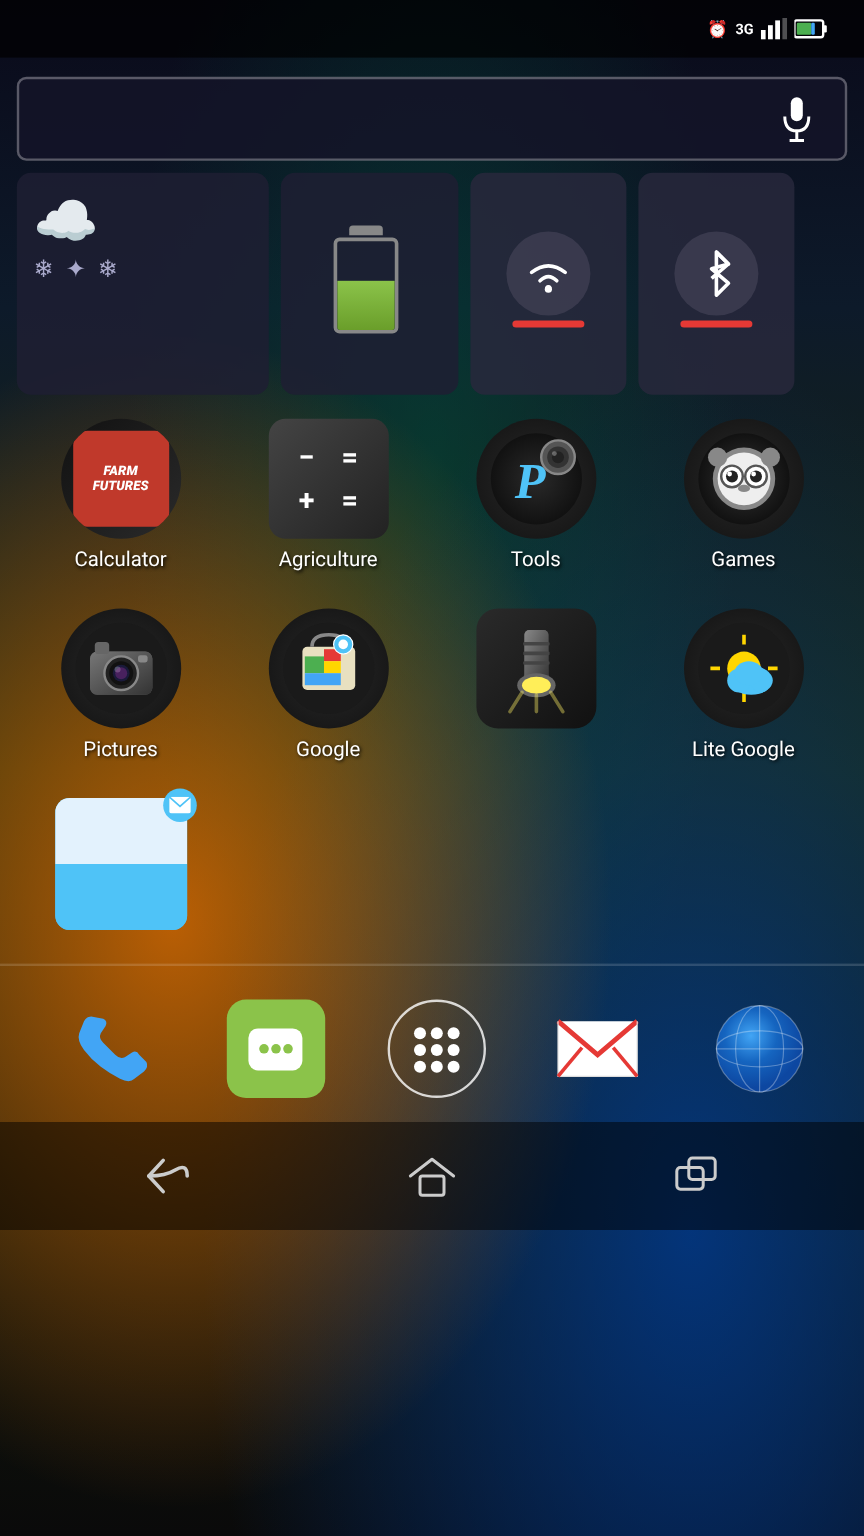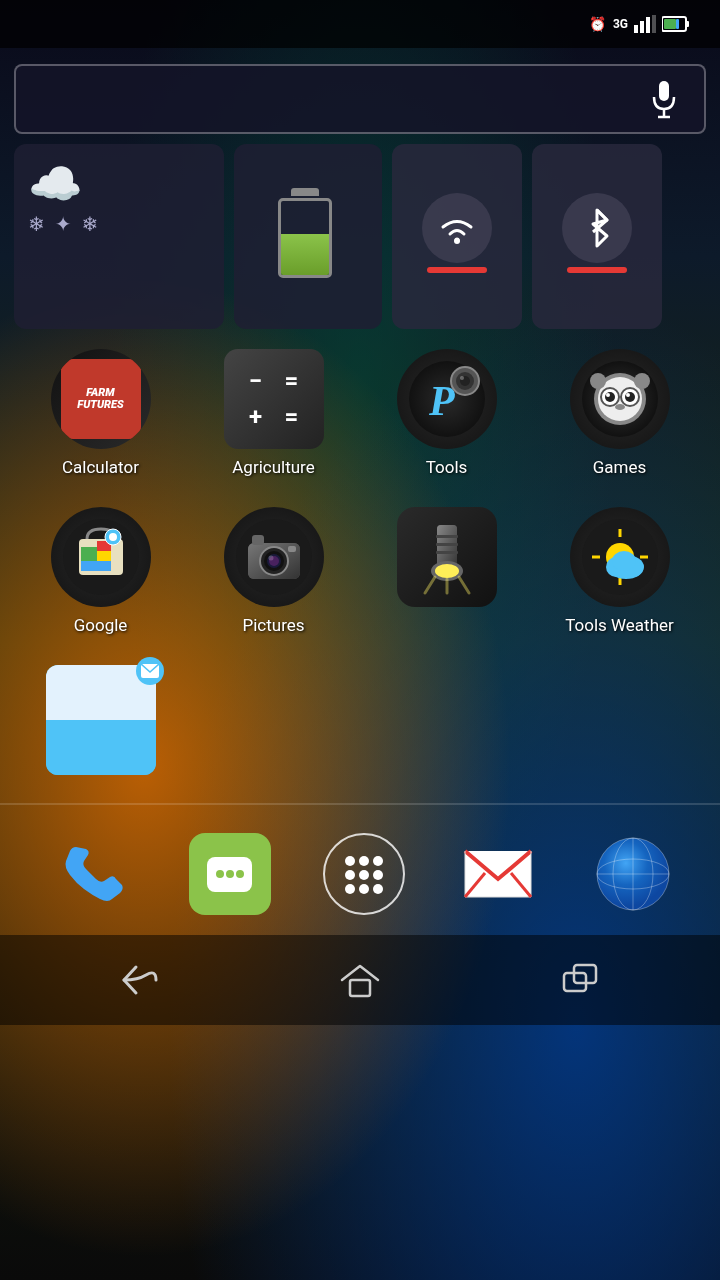--- a/index.html
+++ b/index.html
@@ -616,40 +616,20 @@
 
         <circle cx="18" cy="22" r="8" fill="#888"></circle>
         <circle cx="62" cy="22" r="8" fill="#888"></circle>
       </svg>
     </div>
     <span class="app-label">Games</span>
   </div>
 
 
   <div class="app-item">
-    <div class="app-icon-circle gmap-icon" style="background:radial-gradient(circle,#2a2a2a,#111);">
-      <svg width="80" height="80" viewBox="0 0 80 80">
-        <circle cx="40" cy="40" r="38" fill="#1a1a1a"></circle>
-
-        <rect x="18" y="22" width="44" height="36" rx="4" fill="#e8e0c0"></rect>
-        <path d="M26 22 Q26 12 40 12 Q54 12 54 22" fill="none" stroke="#888" stroke-width="3"></path>
-
-        <rect x="20" y="30" width="16" height="14" fill="#4caf50"></rect>
-        <rect x="36" y="24" width="14" height="10" fill="#e53935"></rect>
-        <rect x="36" y="34" width="14" height="10" fill="#ffd600"></rect>
-        <rect x="20" y="44" width="30" height="10" fill="#42a5f5"></rect>
-
-        <circle cx="52" cy="20" r="8" fill="#4fc3f7" stroke="#fff" stroke-width="1"></circle>
-        <circle cx="52" cy="20" r="4" fill="#fff"></circle>
-      </svg>
-    </div>
-    <span class="app-label">Google</span>
-  </div>
-
-  <div class="app-item">
     <div class="app-icon-circle pics-icon" style="background:radial-gradient(circle,#2a2a2a,#111);">
       <svg width="80" height="80" viewBox="0 0 80 80">
         <circle cx="40" cy="40" r="38" fill="#1a1a1a"></circle>
 
         <rect x="14" y="26" width="52" height="36" rx="6" fill="#555"></rect>
         <rect x="14" y="26" width="52" height="36" rx="6" fill="url(#camGrad)"></rect>
         <defs>
           <linearGradient id="camGrad" x1="0%" y1="0%" x2="100%" y2="100%">
             <stop offset="0%" stop-color="#777"></stop>
             <stop offset="100%" stop-color="#333"></stop>
@@ -665,20 +645,40 @@
 
         <circle cx="40" cy="44" r="5" fill="rgba(180,50,180,0.3)"></circle>
 
         <rect x="54" y="29" width="8" height="6" rx="2" fill="#888"></rect>
       </svg>
     </div>
     <span class="app-label">Pictures</span>
   </div>
 
   <div class="app-item">
+    <div class="app-icon-circle gmap-icon" style="background:radial-gradient(circle,#2a2a2a,#111);">
+      <svg width="80" height="80" viewBox="0 0 80 80">
+        <circle cx="40" cy="40" r="38" fill="#1a1a1a"></circle>
+
+        <rect x="18" y="22" width="44" height="36" rx="4" fill="#e8e0c0"></rect>
+        <path d="M26 22 Q26 12 40 12 Q54 12 54 22" fill="none" stroke="#888" stroke-width="3"></path>
+
+        <rect x="20" y="30" width="16" height="14" fill="#4caf50"></rect>
+        <rect x="36" y="24" width="14" height="10" fill="#e53935"></rect>
+        <rect x="36" y="34" width="14" height="10" fill="#ffd600"></rect>
+        <rect x="20" y="44" width="30" height="10" fill="#42a5f5"></rect>
+
+        <circle cx="52" cy="20" r="8" fill="#4fc3f7" stroke="#fff" stroke-width="1"></circle>
+        <circle cx="52" cy="20" r="4" fill="#fff"></circle>
+      </svg>
+    </div>
+    <span class="app-label">Google</span>
+  </div>
+
+  <div class="app-item">
     <div class="app-icon-square flash-icon" style="width:100px;height:100px;background:linear-gradient(135deg,#2a2a2a,#111);border-radius:18px;">
       <svg width="80" height="80" viewBox="0 0 80 80">
 
         <rect x="30" y="8" width="20" height="44" rx="4" fill="#555"></rect>
         <rect x="30" y="8" width="20" height="44" rx="4" fill="url(#flashGrad)"></rect>
         <defs>
           <linearGradient id="flashGrad" x1="0%" y1="0%" x2="100%" y2="100%">
             <stop offset="0%" stop-color="#888"></stop>
             <stop offset="100%" stop-color="#333"></stop>
           </linearGradient>
@@ -708,21 +708,21 @@
         <line x1="40" y1="60" x2="40" y2="68" stroke="#ffd600" stroke-width="3"></line>
         <line x1="12" y1="40" x2="20" y2="40" stroke="#ffd600" stroke-width="3"></line>
         <line x1="60" y1="40" x2="68" y2="40" stroke="#ffd600" stroke-width="3"></line>
 
         <ellipse cx="46" cy="50" rx="18" ry="12" fill="#4fc3f7"></ellipse>
         <circle cx="36" cy="50" r="10" fill="#4fc3f7"></circle>
         <circle cx="54" cy="52" r="8" fill="#4fc3f7"></circle>
         <ellipse cx="44" cy="44" rx="12" ry="10" fill="#4fc3f7"></ellipse>
       </svg>
     </div>
-    <span class="app-label">Tools Weather</span>
+    <span class="app-label">Lite Google</span>
   </div>
 
   <div class="app-item">
     <div style="position:relative;width:110px;height:110px;">
       <div class="cal-widget">
         <div class="cal-top">
           <span class="cal-num-top"></span>
         </div>
         <div class="cal-bottom">
           <span class="cal-num-bottom"></span>

